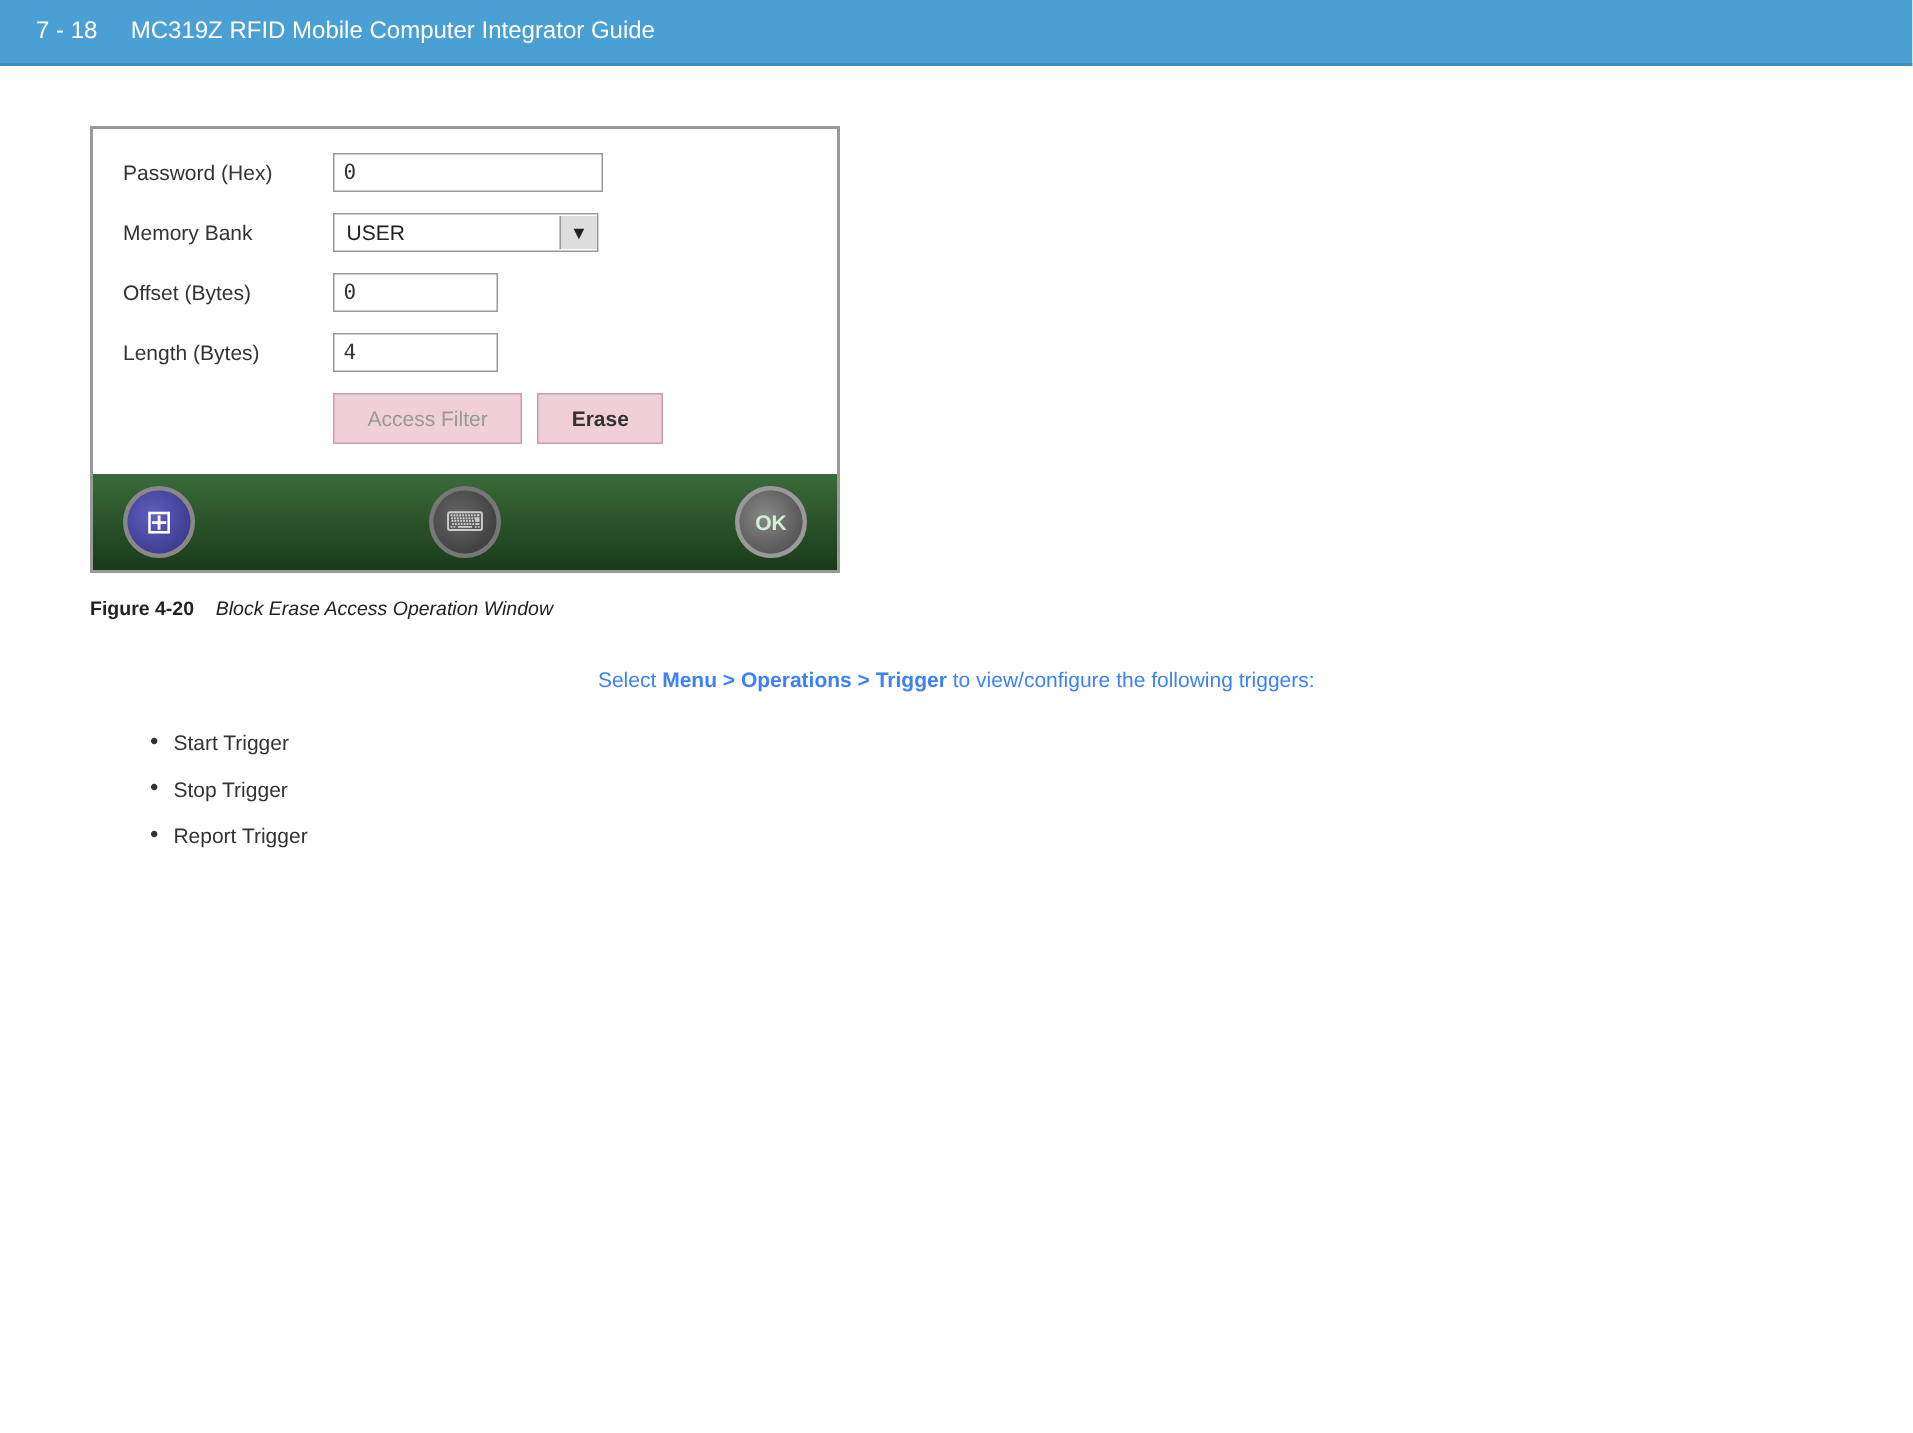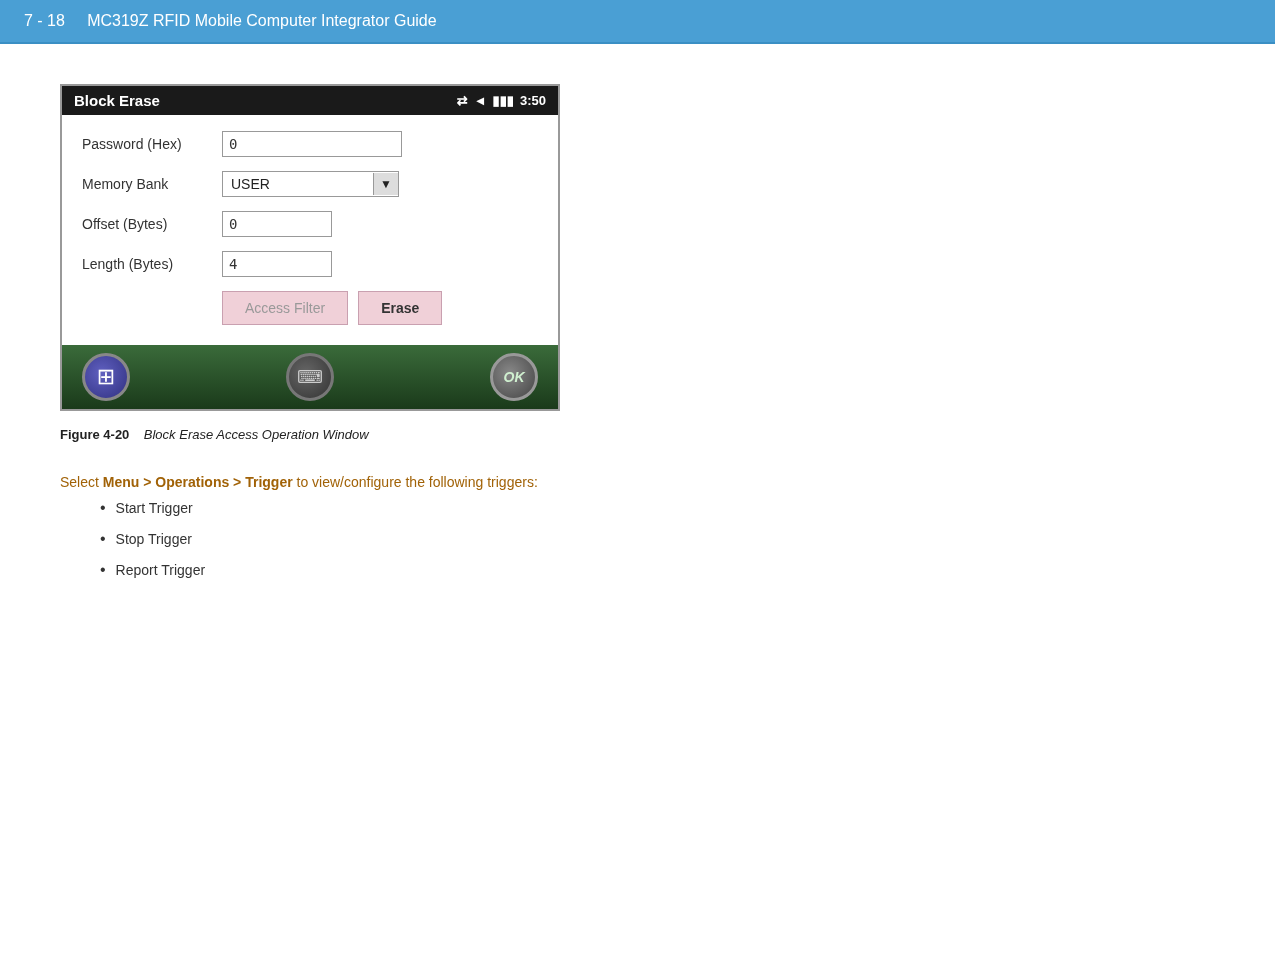--- a/index.html
+++ b/index.html
@@ -186,21 +186,20 @@
       border-radius: 50%;
       background: radial-gradient(circle at 40% 40%, #888, #444);
       border: 3px solid #999;
       display: flex;
       align-items: center;
       justify-content: center;
       color: #d0f0d0;
       font-size: 14px;
       font-weight: bold;
       cursor: pointer;
-      font-style: italic;
     }
 
     
     .figure-caption {
       font-size: 13px;
       margin-bottom: 32px;
       color: #222;
     }
 
     .figure-caption strong {
@@ -213,22 +212,23 @@
     
     .section-heading {
       font-size: 18px;
       font-weight: bold;
       color: #333;
       margin-bottom: 14px;
     }
 
     .section-body {
       font-size: 14px;
-      color: #a16207;
-      margin-bottom: 8px;
+      color: #3b82f6;
+      margin-bottom: 24px;
+      text-align: center;
     }
 
     .section-body strong {
       font-weight: bold;
     }
 
     
     .bullet-list {
       list-style: none;
       margin-left: 40px;
@@ -256,29 +256,20 @@
 <div class="header-bar">
   <span>7 - 18</span>
   &nbsp;&nbsp;&nbsp;
   <span>MC319Z RFID Mobile Computer Integrator Guide</span>
 </div>
 
 <div class="content">
 
   <div class="device-screenshot">
 
-    <div class="device-titlebar">
-      <span>Block Erase</span>
-      <div class="device-titlebar-icons">
-        <span>⇄</span>
-        <span>◄</span>
-        <span>▮▮▮</span>
-        <span>3:50</span>
-      </div>
-    </div>
 
     <div class="device-form">
 
 
       <div class="form-row">
         <span class="form-label">Password (Hex)</span>
         <input class="form-input form-input-medium" type="text" value="0" style="">
       </div>
 
       <div class="form-row">

